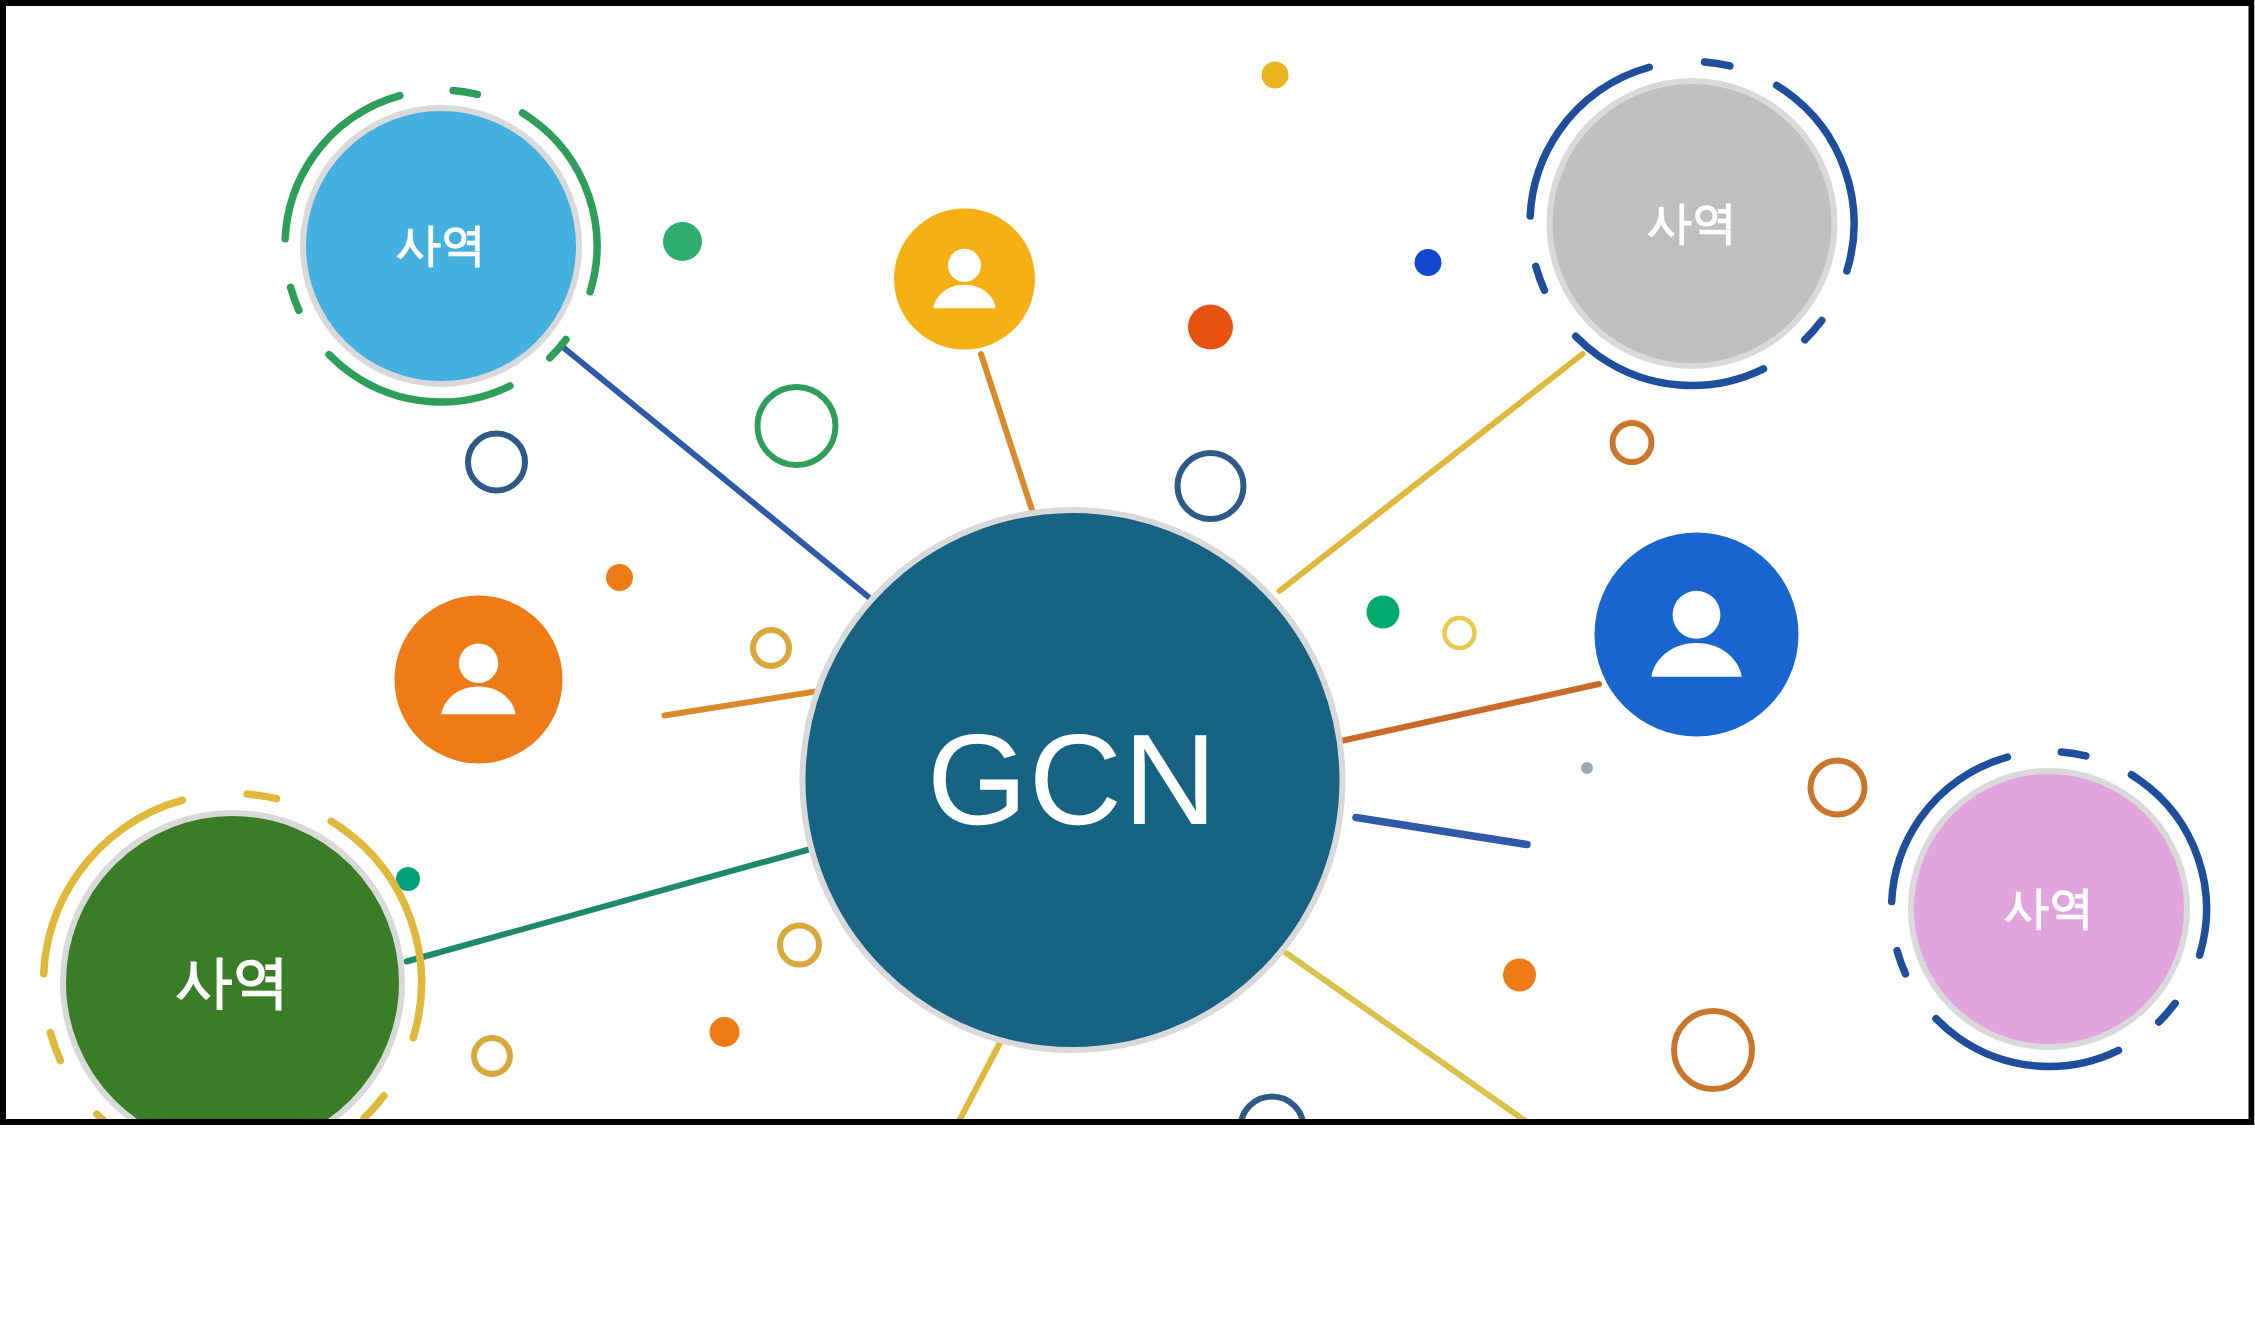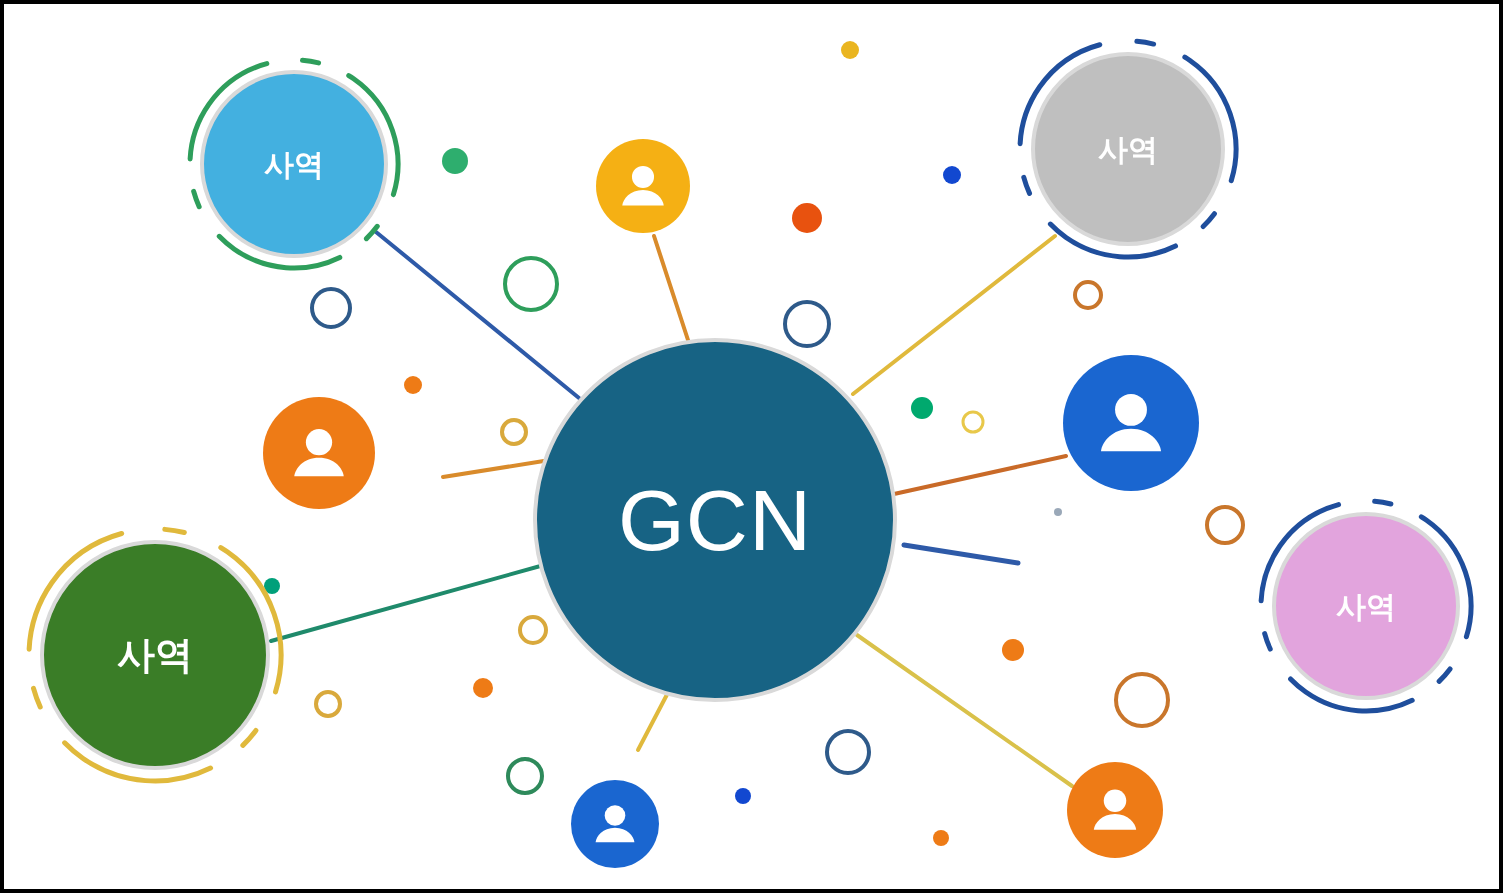--- a/index.html
+++ b/index.html
@@ -6,21 +6,21 @@
     margin: 0;
     padding: 0;
     background: #ffffff;
   }
   body {
     font-family: "Liberation Sans", sans-serif;
   }
   #canvas-frame {
     position: relative;
     width: 1503px;
-    height: 893px;
+    height: 750px;
     background: #ffffff;
     border: 4px solid #000000;
     box-sizing: border-box;
     overflow: hidden;
   }
   #diagram-svg {
     position: absolute;
     left: 0;
     top: 0;
     width: 1503px;

